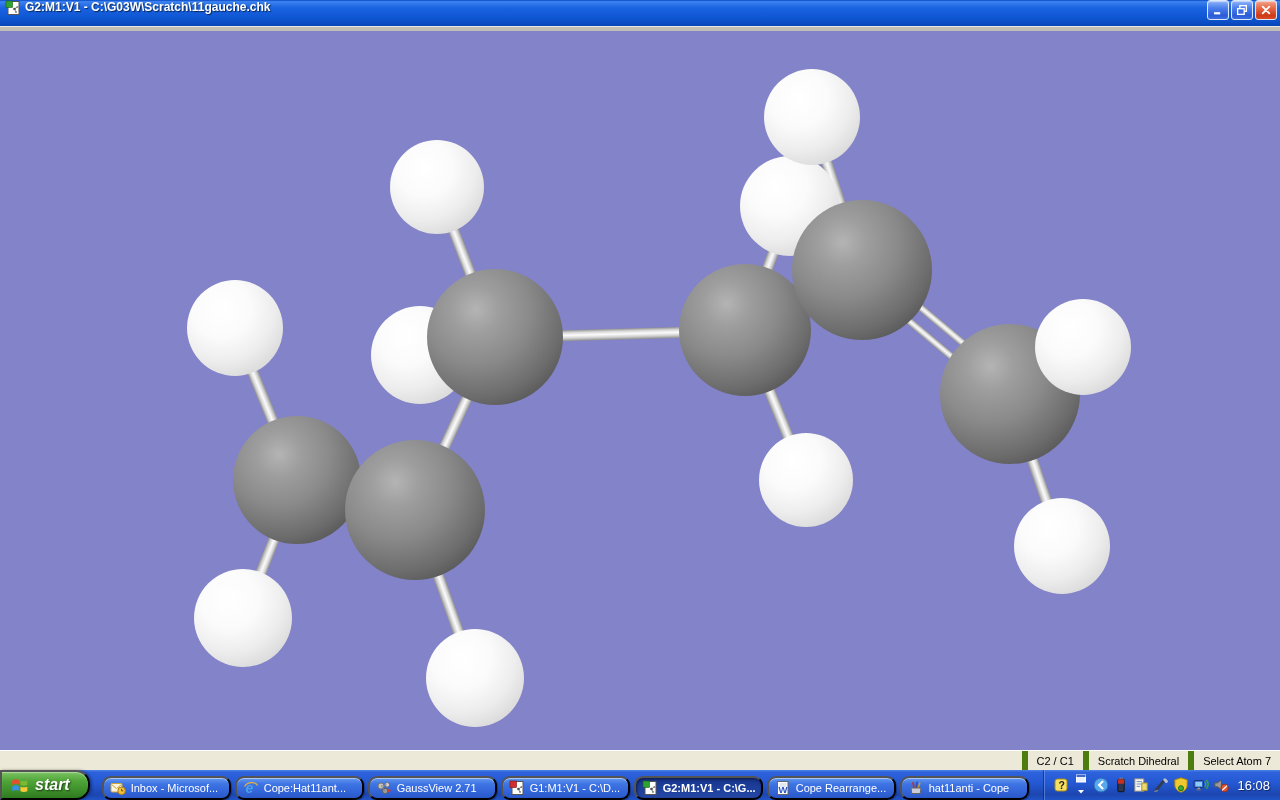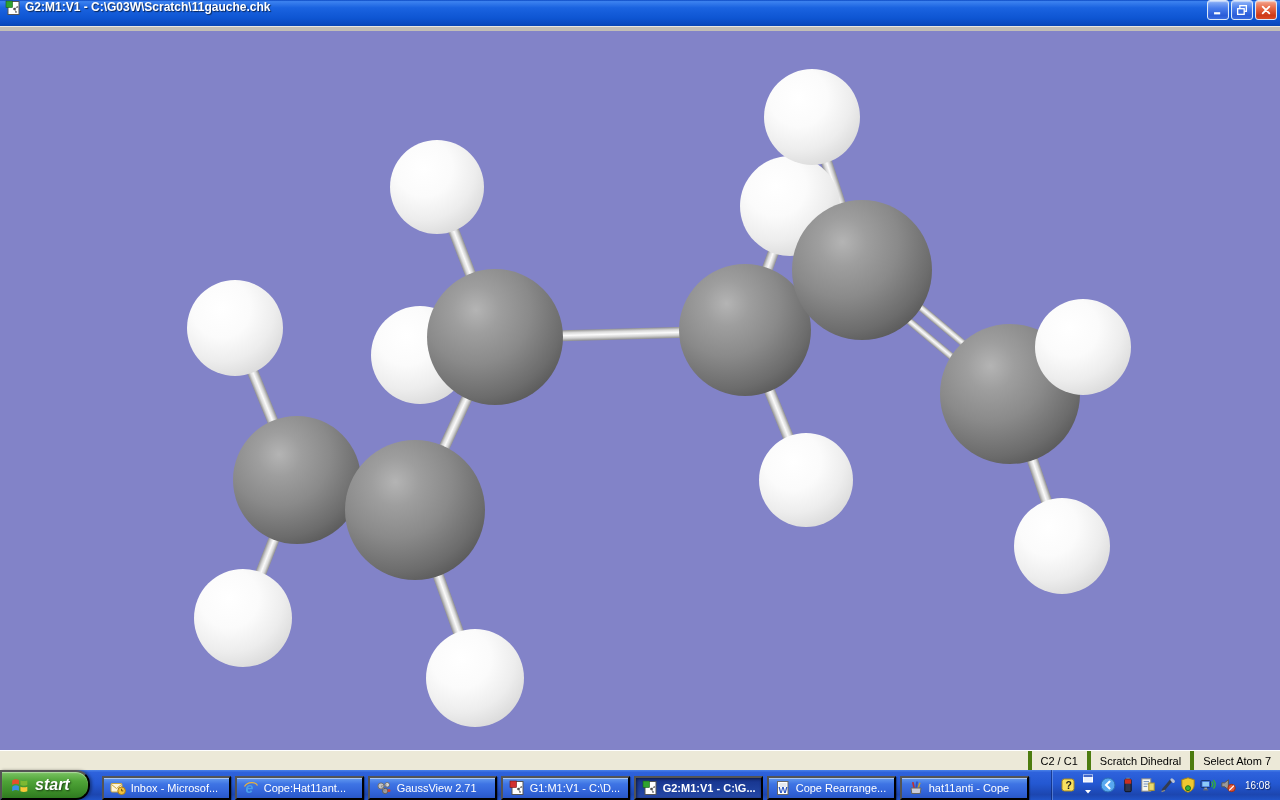--- a/index.html
+++ b/index.html
@@ -57,21 +57,21 @@
   }
 
   
   #statusbar{
     height:20px;background:#ECE9D8;border-top:1px solid #FFFFFF;
     display:flex;align-items:center;justify-content:flex-end;
     box-sizing:border-box;font-size:11px;color:#000;
   }
   .status-field{
     padding:0 9px;height:100%;display:flex;align-items:center;
-    border-left:4px solid #4d7c0f;white-space:nowrap;
+    border-left:6px solid #4d7c0f;white-space:nowrap;
   }
 
   
   #taskbar{
     height:30px;
     background:linear-gradient(to bottom,#4A82E8 0%,#2E62DC 8%,#2458D2 45%,#1C46B0 82%,#2054C8 100%);
     display:flex;align-items:flex-end;box-sizing:border-box;
   }
   #start-button{
     height:30px;padding:0 18px 0 8px;margin-right:12px;
@@ -80,21 +80,21 @@
     border-radius:0 14px 14px 0;
     box-shadow:inset 0 1px 1px rgba(255,255,255,.4),2px 0 3px rgba(0,0,0,.35);
     color:#fff;font-size:16px;font-style:italic;font-weight:bold;
     text-shadow:1px 1px 2px rgba(0,0,0,.6);
   }
   #start-button svg{width:20px;height:20px;}
   #task-items{display:flex;gap:4px;flex:1 1 auto;overflow:hidden;}
   .task-btn{
     height:24px;min-width:0;flex:0 0 129px;box-sizing:border-box;
     display:flex;align-items:center;gap:5px;padding:0 6px;
-    border-radius:0;
+    border-radius:9px;
     background:linear-gradient(to bottom,#639AF0 0%,#3E74E4 30%,#3264D8 70%,#2A58C8 100%);
     box-shadow:inset 0 1px 0 rgba(255,255,255,.45),1px 1px 1px rgba(0,0,0,.3);
     color:#fff;font-size:11px;white-space:nowrap;overflow:hidden;
   }
   .task-btn.active{
     background:linear-gradient(to bottom,#16338C 0%,#1E409C 55%,#2648A6 100%);
     box-shadow:inset 1px 1px 3px rgba(0,0,0,.55);
     font-weight:bold;
   }
   .task-btn .ticon{width:16px;height:16px;flex:0 0 auto;}
@@ -103,21 +103,21 @@
 
   #tray{
     display:flex;align-items:center;gap:3px;height:30px;
     padding:0 10px 0 8px;margin-left:4px;
     border-left:1px solid rgba(10,30,90,.55);
     box-shadow:inset 1px 0 0 rgba(160,190,240,.4);
   }
   .tray-icon{width:17px;height:17px;display:flex;align-items:center;justify-content:center;}
   .tray-icon svg{width:16px;height:16px;}
   .tray-icon.tall svg{width:14px;height:24px;}
-  #tray-clock{color:#fff;font-size:10px;margin-left:5px;text-shadow:1px 1px 1px rgba(0,0,0,.5);}
+  #tray-clock{color:#fff;font-size:13px;margin-left:5px;text-shadow:1px 1px 1px rgba(0,0,0,.5);}
 </style>
 </head>
 <body>
 
 <div id="window">
 
   <div id="titlebar">
     <span class="app-icon">
       <svg viewBox="0 0 16 16">
         <rect x="3" y="1.5" width="11" height="13" fill="#fff" stroke="#555" stroke-width="1"></rect>

